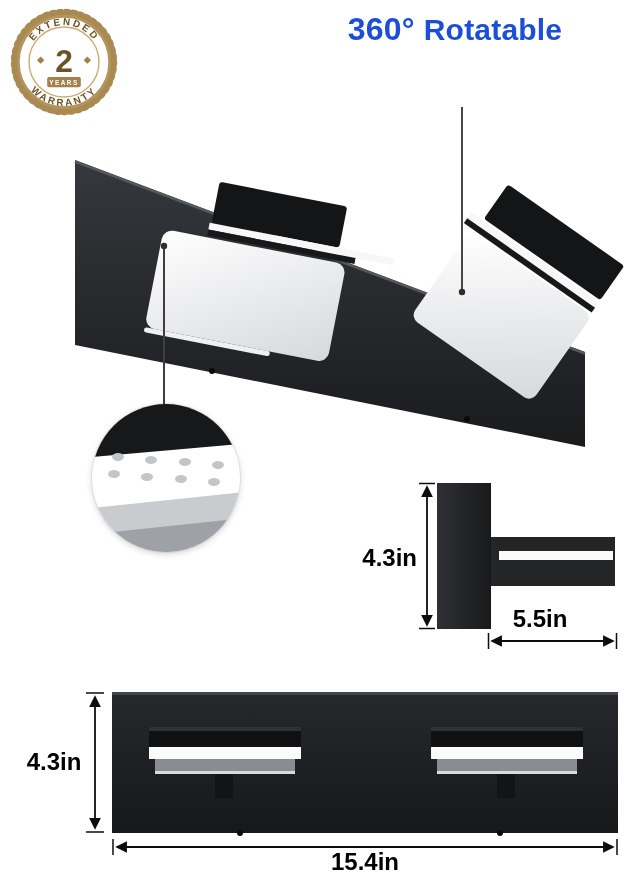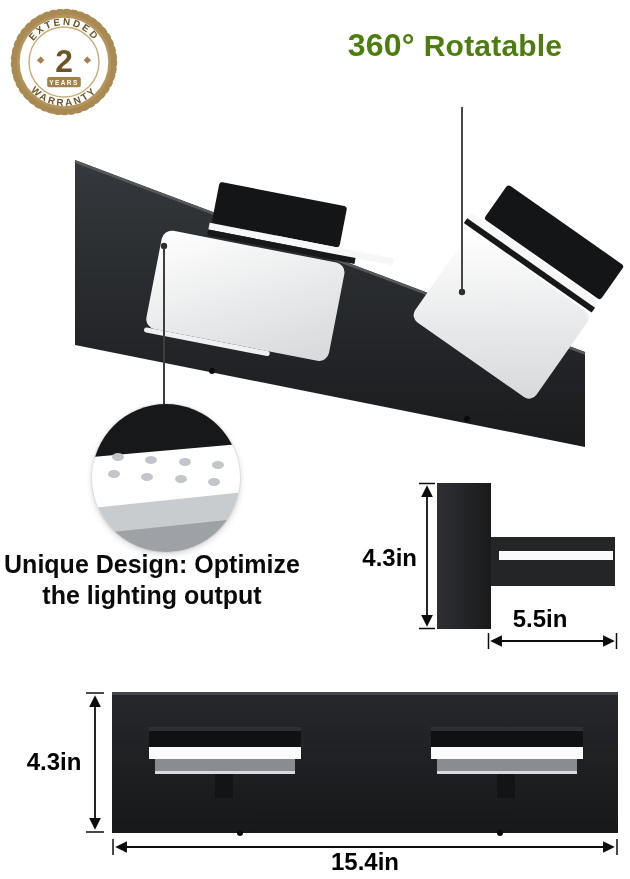--- a/index.html
+++ b/index.html
@@ -5,23 +5,23 @@
   html,body { margin:0; padding:0; background:#fff; }
   .canvas {
     position:relative; width:630px; height:879px; margin:0 auto;
     background:#ffffff; overflow:hidden;
     font-family:"Liberation Sans", sans-serif; color:#000;
   }
   
   .badge { position:absolute; left:8px; top:6px; width:112px; height:112px; }
   
   .headline {
-    position:absolute; left:330px; top:27px; width:250px;
+    position:absolute; left:330px; top:11px; width:250px;
     text-align:center; font-size:30px; font-weight:700; line-height:1.17;
-    letter-spacing:.2px; color:#4d7c0f;
+    letter-spacing:.2px; color:#1d4ed8;
   }
   .headline .deg { font-weight:800; font-size:32px; }
   .headline .word { margin-left:9px; }
   
   .scene { position:absolute; left:0; top:0; width:630px; height:879px; }
   .dim-text { font-family:"Liberation Sans",sans-serif; font-size:24px; font-weight:700; fill:#000; }
   .badge-arc { font-family:"Liberation Sans",sans-serif; font-size:10.5px; font-weight:700; fill:#6b5326; letter-spacing:2.5px; }
   
   .magnifier {
     position:absolute; left:92px; top:404px; width:148px; height:148px;
@@ -181,18 +181,14 @@
     <div class="mag-hole h3"></div>
     <div class="mag-hole h4"></div>
     <div class="mag-hole h5"></div>
     <div class="mag-hole h6"></div>
     <div class="mag-hole h7"></div>
     <div class="mag-hole h8"></div>
     <div class="mag-gray1"></div>
     <div class="mag-gray2"></div>
   </div>
 
-  <div class="feature-text">
-    <div>Unique Design: Optimize</div>
-    <div>the lighting output</div>
-  </div>
 
 </div>
 
 </body></html>

